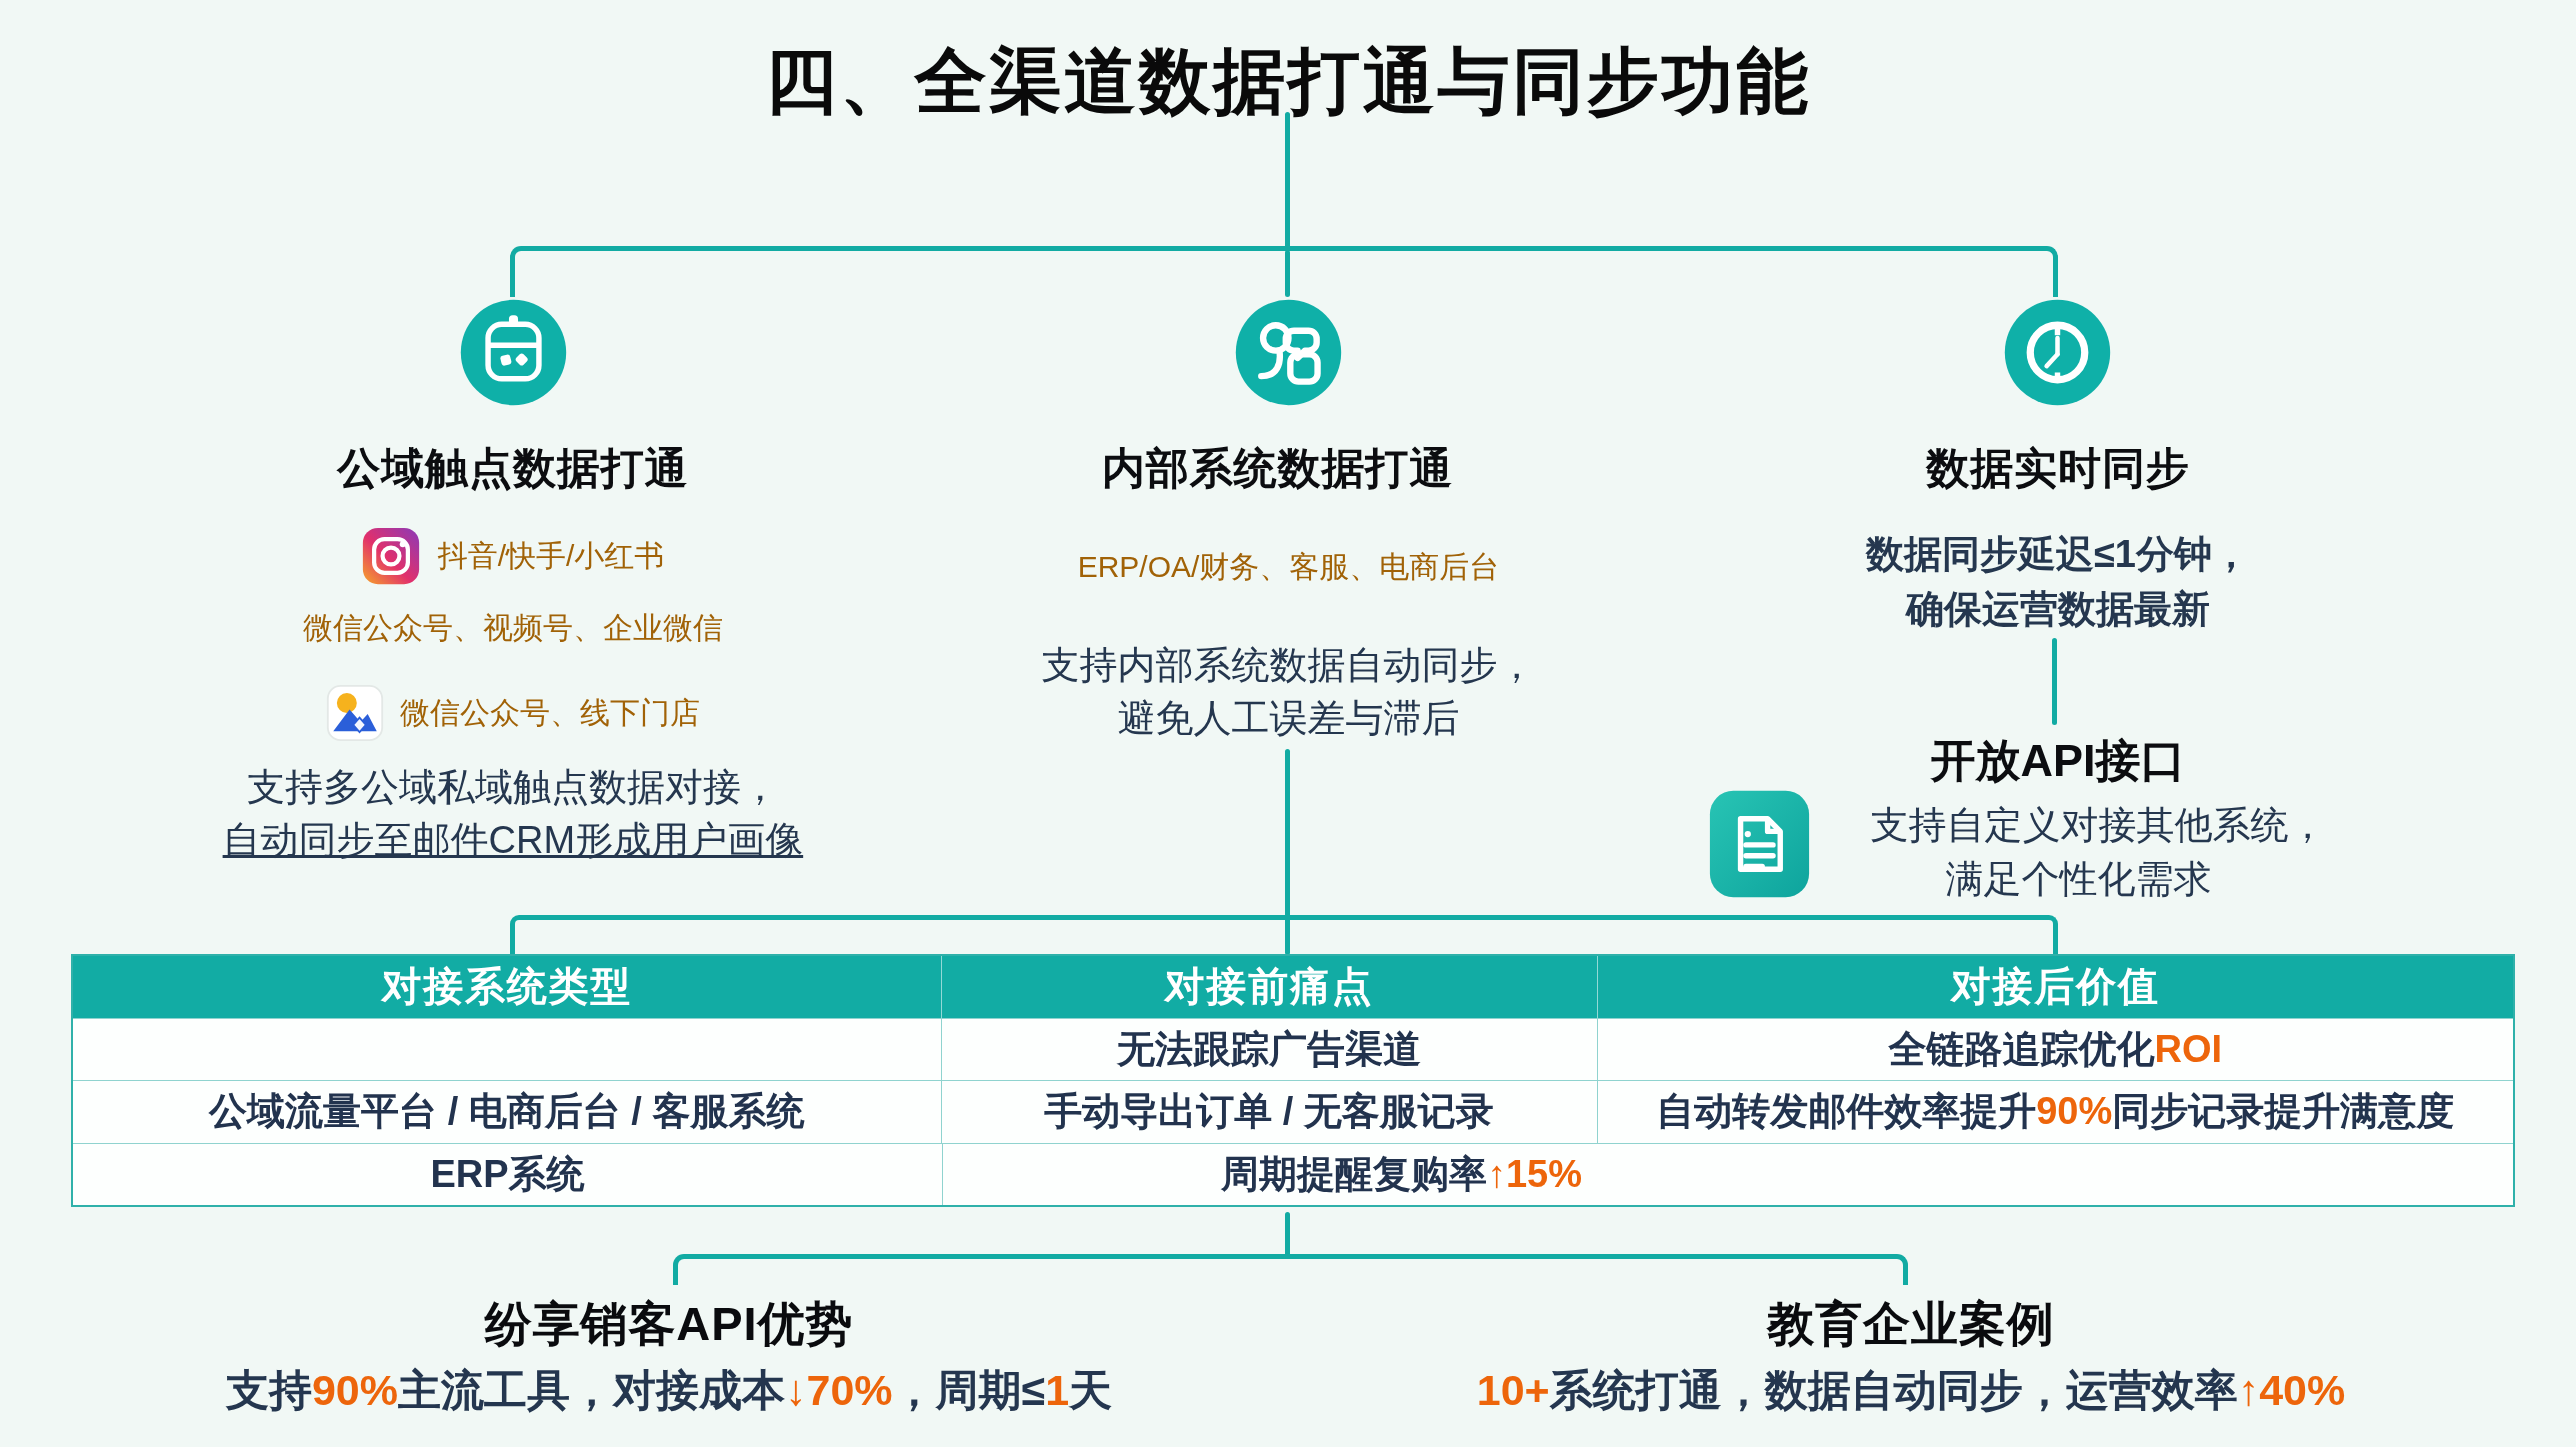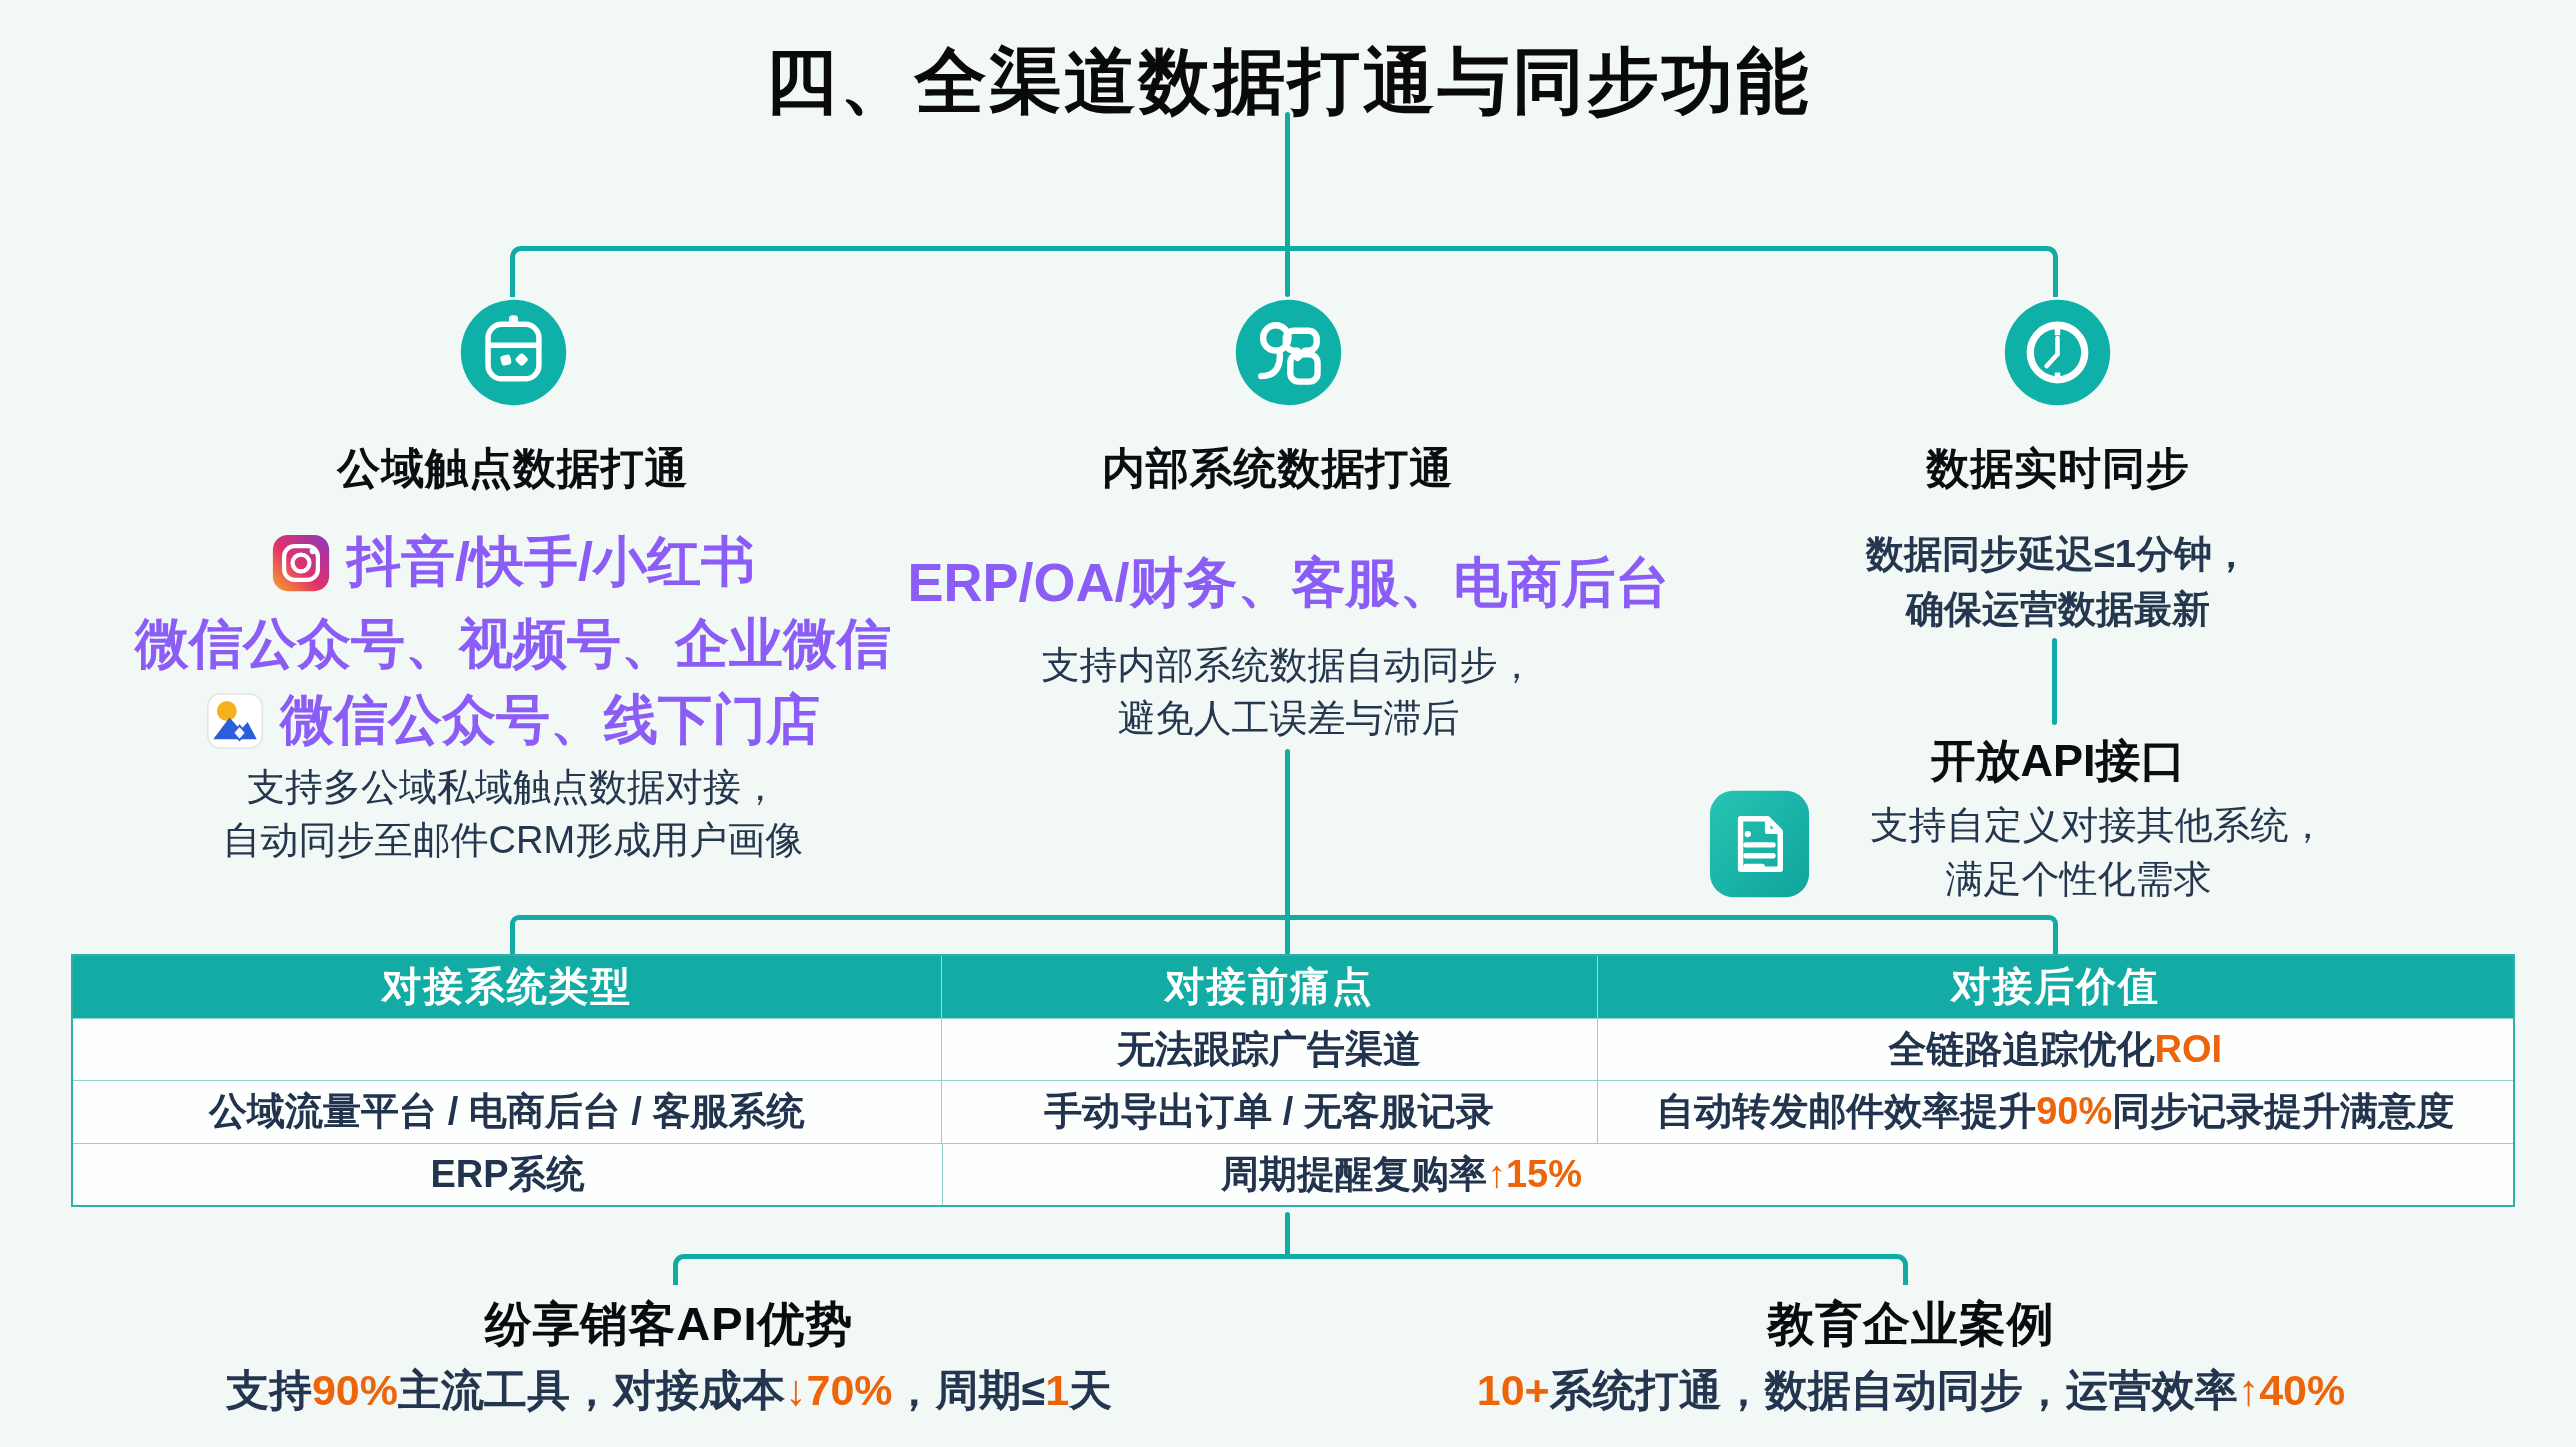--- a/index.html
+++ b/index.html
@@ -27,21 +27,21 @@
     position:absolute;
     border-top:5.4px solid #12aba3;
     border-left:5.4px solid #12aba3;
     border-right:5.4px solid #12aba3;
     border-radius:11px 11px 0 0;
   }
 
   
   .branch-title { font-size:43px; font-weight:900; color:#0c0d10; letter-spacing:0.9px; }
   .plat-line { display:flex; align-items:center; justify-content:center; gap:16.3px;
-               font-size:54px; font-weight:700; color:#8b5cf6; }
+               font-size:30px; font-weight:400; color:#a16207; }
   .desc-line { font-size:38px; font-weight:500; color:#25374f; }
 
   .icon-circle { position:absolute; width:109px; height:109px; }
 
   
   .api-title { font-size:45px; font-weight:900; color:#0c0d10; }
 
   
   .sync-table {
     position:absolute; left:71px; top:954px; width:2444px; height:253px;
@@ -128,21 +128,21 @@
   <svg width="58" height="58" viewBox="0 0 64 64">
     <rect x="2" y="2" width="60" height="60" rx="14" fill="#ffffff" stroke="#e3e8e6" stroke-width="2"></rect>
     <circle cx="23" cy="21" r="11" fill="#f6b21d"></circle>
     <path d="M8,52 L26,28 L38,42 L46,33 L56,52 Z" fill="#2b5fd9"></path>
     <path d="M30,45 l7,-8 7,8 -7,8 z" fill="#f4f7ff" stroke="#2b5fd9" stroke-width="2"></path>
   </svg>
   <span>微信公众号、线下门店</span>
 </div>
 
 <div class="abs center desc-line" style="left:15.4px; top:762px; width:995px;">支持多公域私域触点数据对接，</div>
-<div class="abs center desc-line" style="left:15.4px; top:815px; width:995px;">自动同步至邮件CRM形成用户画像</div>
+<div class="abs center desc-line" style="left:15.4px; top:815px; width:995px;text-decoration:underline;">自动同步至邮件CRM形成用户画像</div>
 
 <div class="abs center branch-title" style="left:780px; top:440px; width:995px;">内部系统数据打通</div>
 <div class="abs center plat-line" style="left:791px; top:547px; width:995px;">
   <span>ERP/OA/财务、客服、电商后台</span>
 </div>
 <div class="abs center desc-line" style="left:791px; top:640px; width:995px;">支持内部系统数据自动同步，</div>
 <div class="abs center desc-line" style="left:791px; top:693px; width:995px;">避免人工误差与滞后</div>
 
 <div class="abs center branch-title" style="left:1651px; top:440px; width:814px;">数据实时同步</div>
 <div class="abs center desc-line" style="left:1651px; top:529px; width:814px; font-weight:600;">数据同步延迟≤1分钟，</div>

